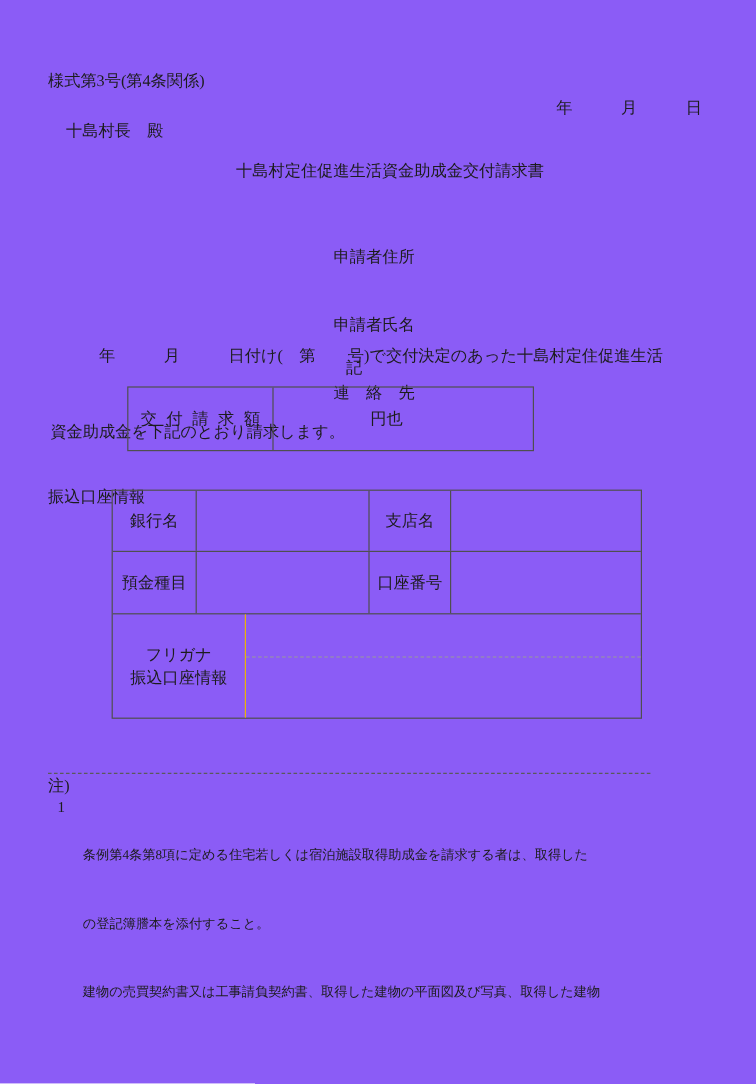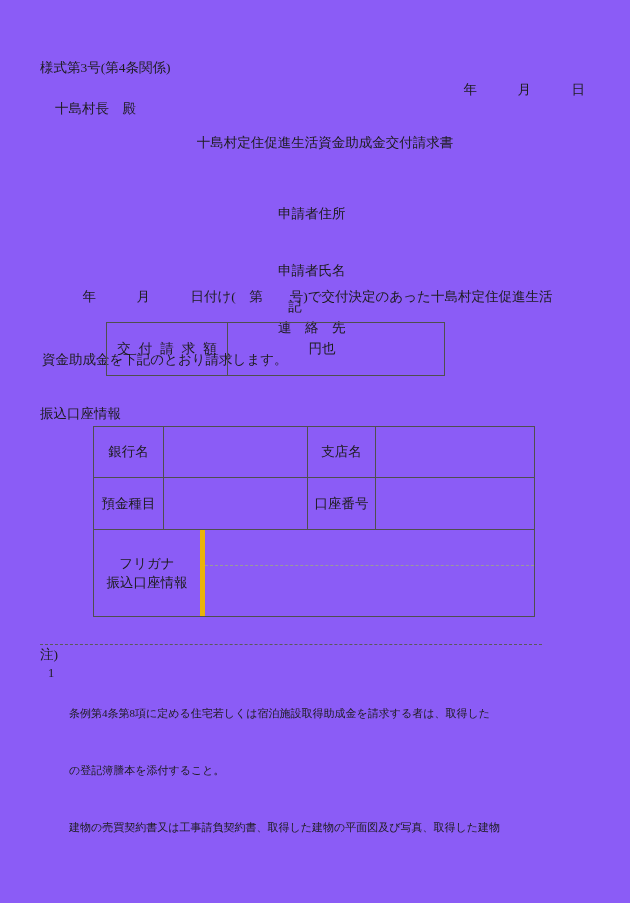--- a/index.html
+++ b/index.html
@@ -22,37 +22,37 @@
     display:flex; align-items:center; justify-content:center;
     letter-spacing:8px; padding-left:8px;
   }
   .amount-value {
     flex:1; display:flex; align-items:center; justify-content:center;
     padding-right:28px;
   }
 
   
   .bank-table {
-    position:absolute; left:93px; top:426px; width:442px; height:191px;
+    position:absolute; left:93px; top:408px; width:442px; height:191px;
     border:1px solid #4f4f4f; box-sizing:border-box;
     display:flex; flex-direction:column;
   }
   .bank-row { display:flex; box-sizing:border-box; }
   .bank-row.r1 { height:51px; border-bottom:1px solid #4f4f4f; }
   .bank-row.r2 { height:52px; border-bottom:1px solid #4f4f4f; }
   .bank-row.r3 { flex:1; }
   .bcell {
     box-sizing:border-box; display:flex; align-items:center; justify-content:center;
   }
   .bcell.label1 { width:70px;  border-right:1px solid #4f4f4f; }
   .bcell.value1 { width:144px; border-right:1px solid #4f4f4f; }
   .bcell.label2 { width:68px;  border-right:1px solid #4f4f4f; }
   .bcell.value2 { flex:1; }
   .holder-label {
-    width:111px; border-right:5px solid #eab308; box-sizing:border-box;
+    width:111px; border-right:1px solid #eab308; box-sizing:border-box;
     display:flex; flex-direction:column; align-items:center; justify-content:center;
     line-height:19px;
   }
   .holder-values { flex:1; display:flex; flex-direction:column; }
   .holder-furigana { height:36px; border-bottom:1px dashed #9a9a9a; box-sizing:border-box; }
   .holder-name { flex:1; }
 
   .dotted-sep {
     position:absolute; left:40px; top:644px; width:502px; height:0;
     border-top:1.5px dashed #5a5a5a;

